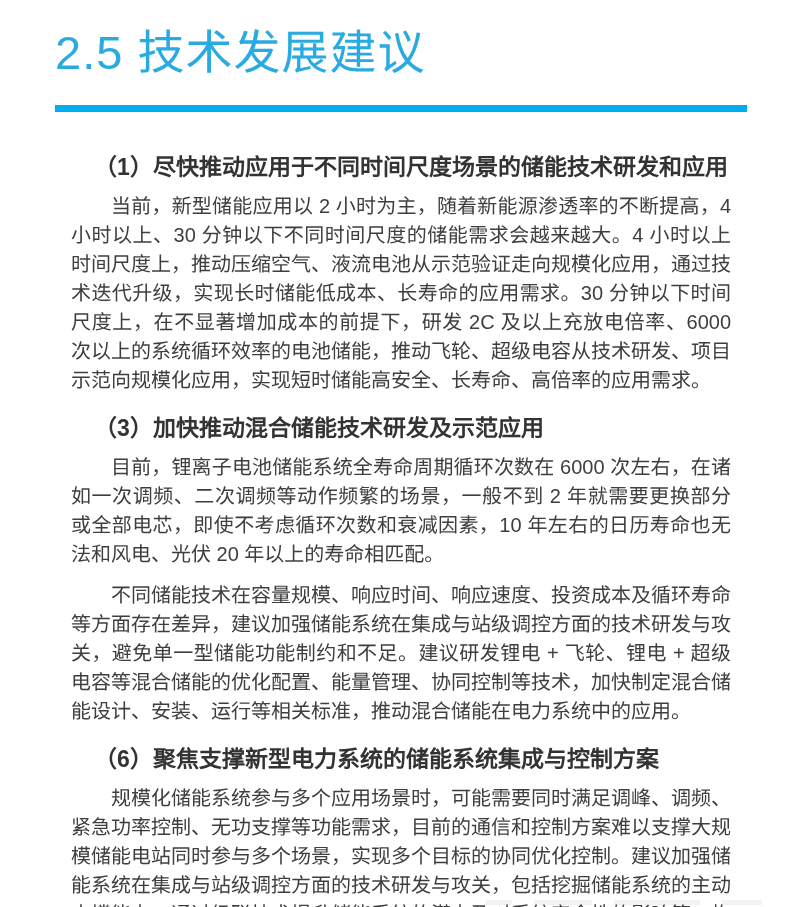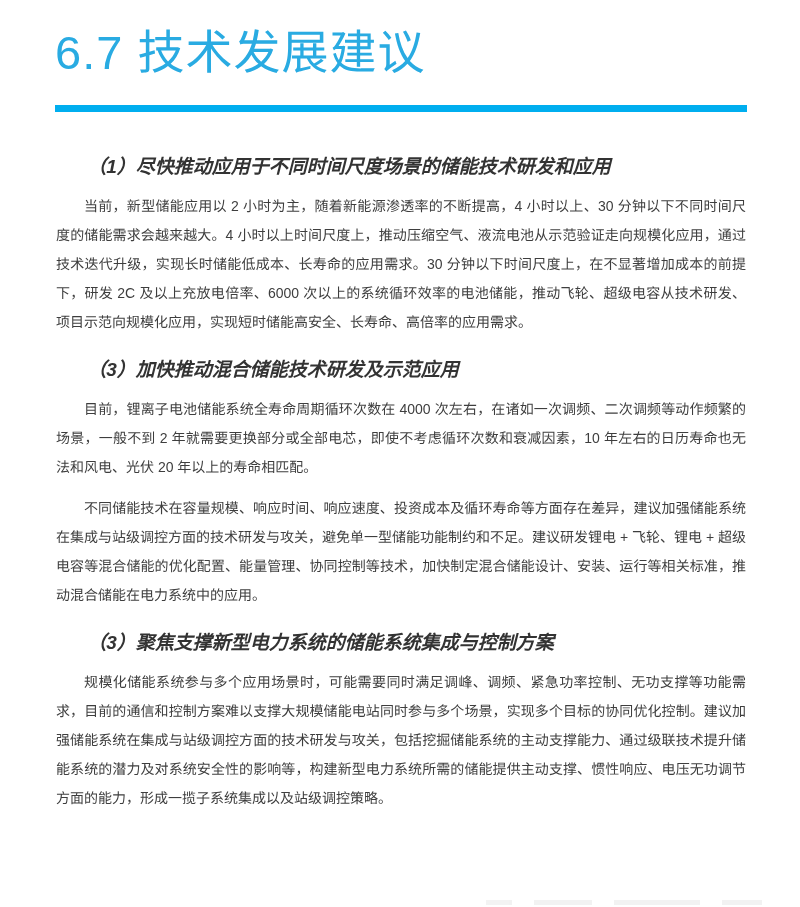--- a/index.html
+++ b/index.html
@@ -28,36 +28,35 @@
     font-weight:400;
     letter-spacing:1px;
     color:var(--accent);
   }
   .rule{
     height:7px;
     background:var(--rule);
     margin-top:22px;
   }
   .sub-heading{
-    font-size:19px;
+    font-size:23px;
     line-height:26px;
     font-weight:700;
     color:var(--heading-text);
     margin:20px 0 0;
     text-indent:1.7em;
-    font-style:italic;
   }
   .sub-heading.first{
     margin-top:42px;
   }
   .body-paragraph{
-    font-size:14px;
+    font-size:20px;
     line-height:29px;
     color:var(--text);
-    margin:12px 1px 0;
+    margin:12px 16px 0;
     text-indent:2em;
     text-align:justify;
   }
   .watermark{
     position:absolute;
     right:38px;
     bottom:0;
     height:7px;
     display:flex;
     align-items:flex-start;
@@ -72,37 +71,37 @@
   .watermark i:nth-child(1){width:26px;}
   .watermark i:nth-child(2){width:58px;}
   .watermark i:nth-child(3){width:86px;}
   .watermark i:nth-child(4){width:40px;}
 </style>
 </head>
 <body>
 
 <div class="page">
 
-  <h1 class="title">6.7 技术发展建议</h1>
+  <h1 class="title">2.5 技术发展建议</h1>
 
   <div class="rule"></div>
 
   <article>
 
     <h2 class="sub-heading first">（1）尽快推动应用于不同时间尺度场景的储能技术研发和应用</h2>
 
     <p class="body-paragraph">当前，新型储能应用以 2 小时为主，随着新能源渗透率的不断提高，4 小时以上、30 分钟以下不同时间尺度的储能需求会越来越大。4 小时以上时间尺度上，推动压缩空气、液流电池从示范验证走向规模化应用，通过技术迭代升级，实现长时储能低成本、长寿命的应用需求。30 分钟以下时间尺度上，在不显著增加成本的前提下，研发 2C 及以上充放电倍率、6000 次以上的系统循环效率的电池储能，推动飞轮、超级电容从技术研发、项目示范向规模化应用，实现短时储能高安全、长寿命、高倍率的应用需求。</p>
 
     <h2 class="sub-heading">（3）加快推动混合储能技术研发及示范应用</h2>
 
-    <p class="body-paragraph">目前，锂离子电池储能系统全寿命周期循环次数在 4000 次左右，在诸如一次调频、二次调频等动作频繁的场景，一般不到 2 年就需要更换部分或全部电芯，即使不考虑循环次数和衰减因素，10 年左右的日历寿命也无法和风电、光伏 20 年以上的寿命相匹配。</p>
+    <p class="body-paragraph">目前，锂离子电池储能系统全寿命周期循环次数在 6000 次左右，在诸如一次调频、二次调频等动作频繁的场景，一般不到 2 年就需要更换部分或全部电芯，即使不考虑循环次数和衰减因素，10 年左右的日历寿命也无法和风电、光伏 20 年以上的寿命相匹配。</p>
 
     <p class="body-paragraph">不同储能技术在容量规模、响应时间、响应速度、投资成本及循环寿命等方面存在差异，建议加强储能系统在集成与站级调控方面的技术研发与攻关，避免单一型储能功能制约和不足。建议研发锂电 + 飞轮、锂电 + 超级电容等混合储能的优化配置、能量管理、协同控制等技术，加快制定混合储能设计、安装、运行等相关标准，推动混合储能在电力系统中的应用。</p>
 
-    <h2 class="sub-heading">（3）聚焦支撑新型电力系统的储能系统集成与控制方案</h2>
+    <h2 class="sub-heading">（6）聚焦支撑新型电力系统的储能系统集成与控制方案</h2>
 
     <p class="body-paragraph">规模化储能系统参与多个应用场景时，可能需要同时满足调峰、调频、紧急功率控制、无功支撑等功能需求，目前的通信和控制方案难以支撑大规模储能电站同时参与多个场景，实现多个目标的协同优化控制。建议加强储能系统在集成与站级调控方面的技术研发与攻关，包括挖掘储能系统的主动支撑能力、通过级联技术提升储能系统的潜力及对系统安全性的影响等，构建新型电力系统所需的储能提供主动支撑、惯性响应、电压无功调节方面的能力，形成一揽子系统集成以及站级调控策略。</p>
 
   </article>
 
   <div class="watermark">
     <i></i>
     <i></i>
     <i></i>
     <i></i>

